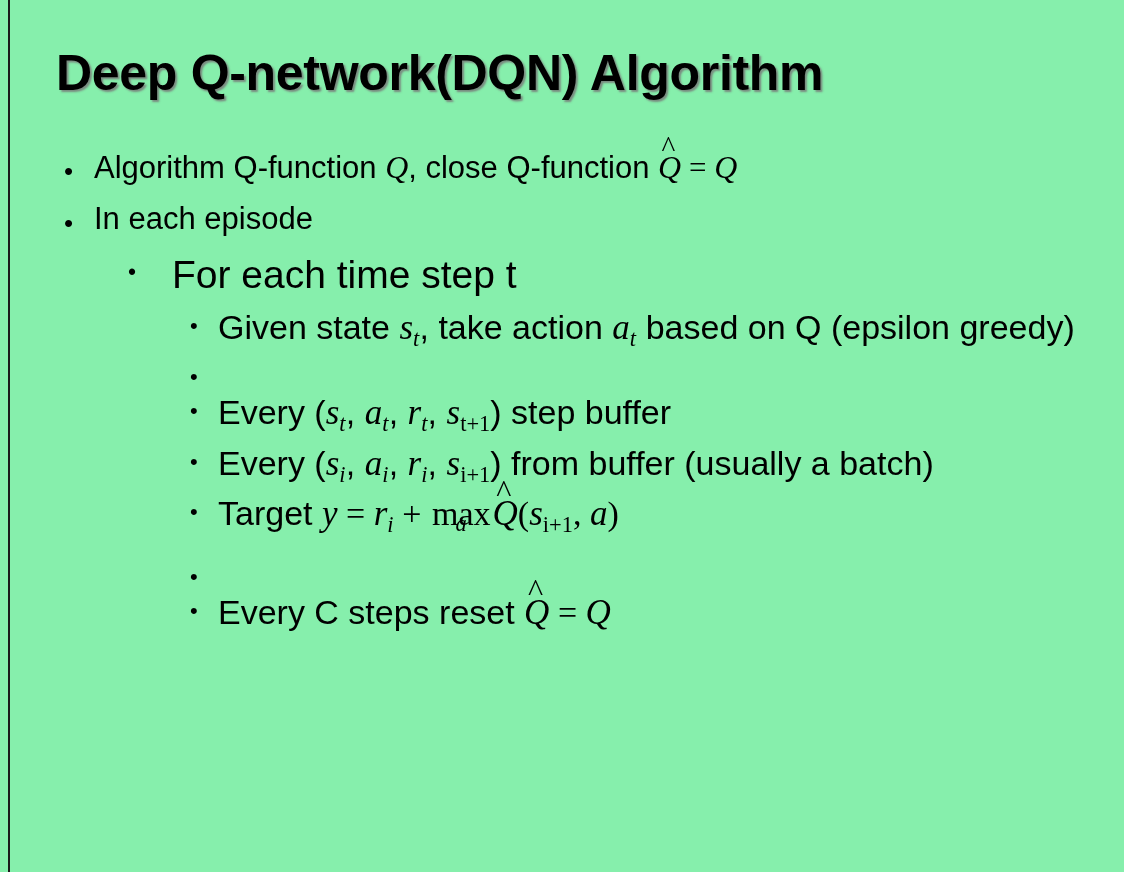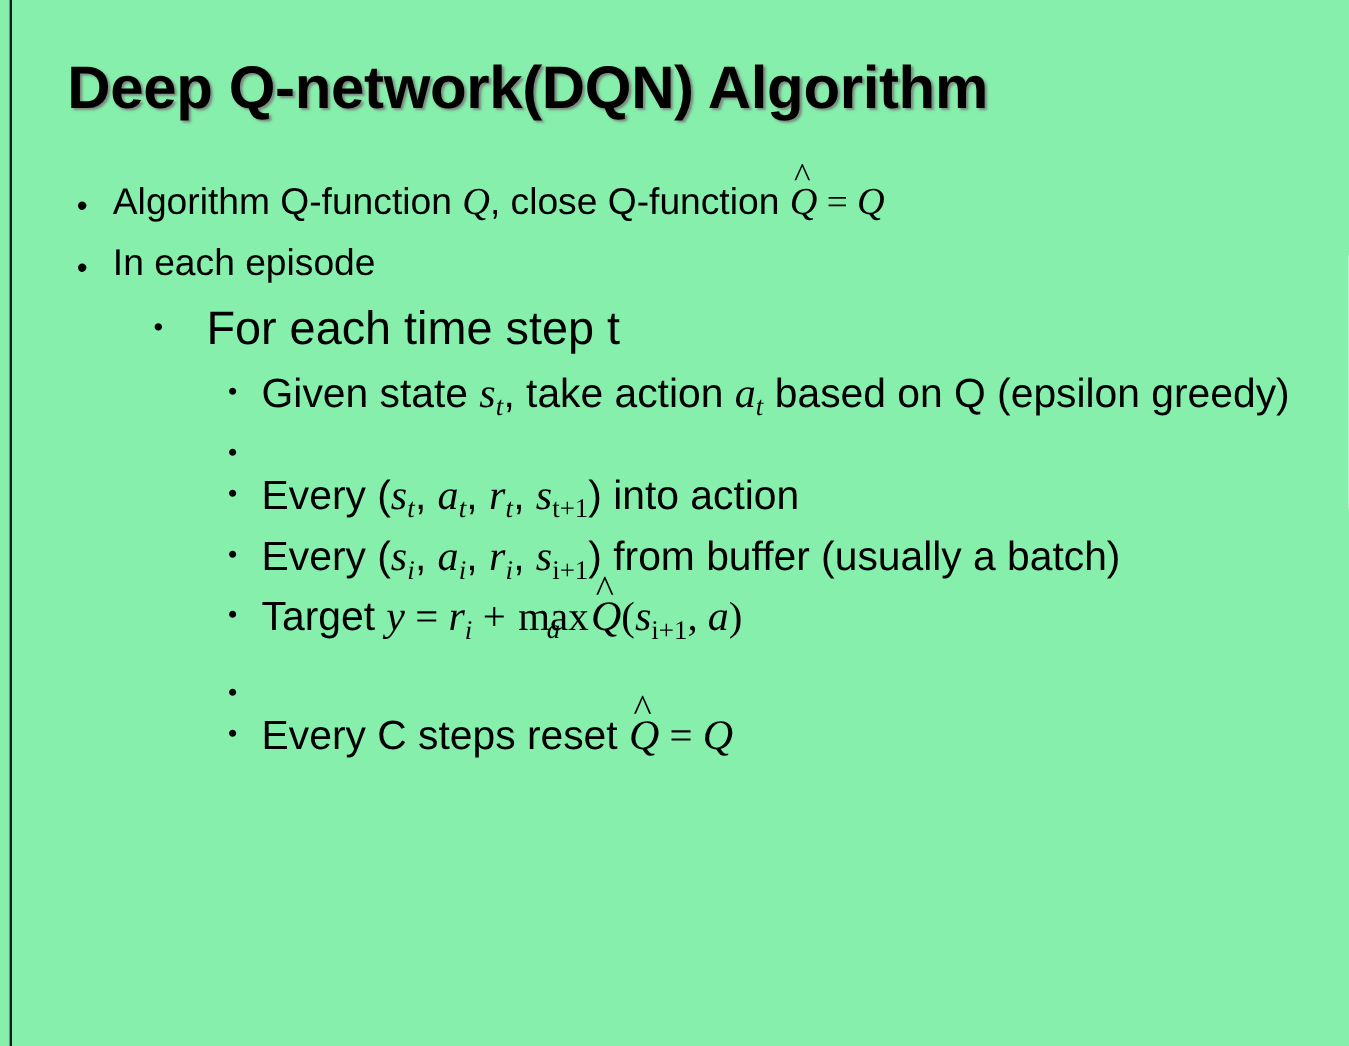--- a/index.html
+++ b/index.html
@@ -164,21 +164,21 @@
       <span class="bullet">•</span>
       <span class="txt"><span>Given state </span><span class="m">s</span><span class="sub">t</span><span>, take action </span><span class="m">a</span><span class="sub">t</span><span> based on Q (epsilon greedy)</span></span>
     </div>
 
     <div class="row lvl3">
       <span class="bullet">•</span>
     </div>
 
     <div class="row lvl3">
       <span class="bullet">•</span>
-      <span class="txt"><span>Every (</span><span class="m">s</span><span class="sub">t</span><span>, </span><span class="m">a</span><span class="sub">t</span><span>, </span><span class="m">r</span><span class="sub">t</span><span>, </span><span class="m">s</span><span class="subn">t+1</span><span>) into action</span></span>
+      <span class="txt"><span>Every (</span><span class="m">s</span><span class="sub">t</span><span>, </span><span class="m">a</span><span class="sub">t</span><span>, </span><span class="m">r</span><span class="sub">t</span><span>, </span><span class="m">s</span><span class="subn">t+1</span><span>) step buffer</span></span>
     </div>
 
     <div class="row lvl3">
       <span class="bullet">•</span>
       <span class="txt"><span>Every (</span><span class="m">s</span><span class="sub">i</span><span>, </span><span class="m">a</span><span class="sub">i</span><span>, </span><span class="m">r</span><span class="sub">i</span><span>, </span><span class="m">s</span><span class="subn">i+1</span><span>) from buffer (usually a batch)</span></span>
     </div>
 
     <div class="row lvl3" style="margin-bottom:16px;">
       <span class="bullet">•</span>
       <span class="txt"><span>Target </span><span class="m">y</span><span class="mr"> = </span><span class="m">r</span><span class="sub">i</span><span class="mr"> + </span><span class="maxop"><span>max</span><span class="under">a</span></span><span class="m hat"><span class="hatmark">^</span><span>Q</span></span><span class="mr">(</span><span class="m">s</span><span class="subn">i+1</span><span class="mr">, </span><span class="m">a</span><span class="mr">)</span></span>

